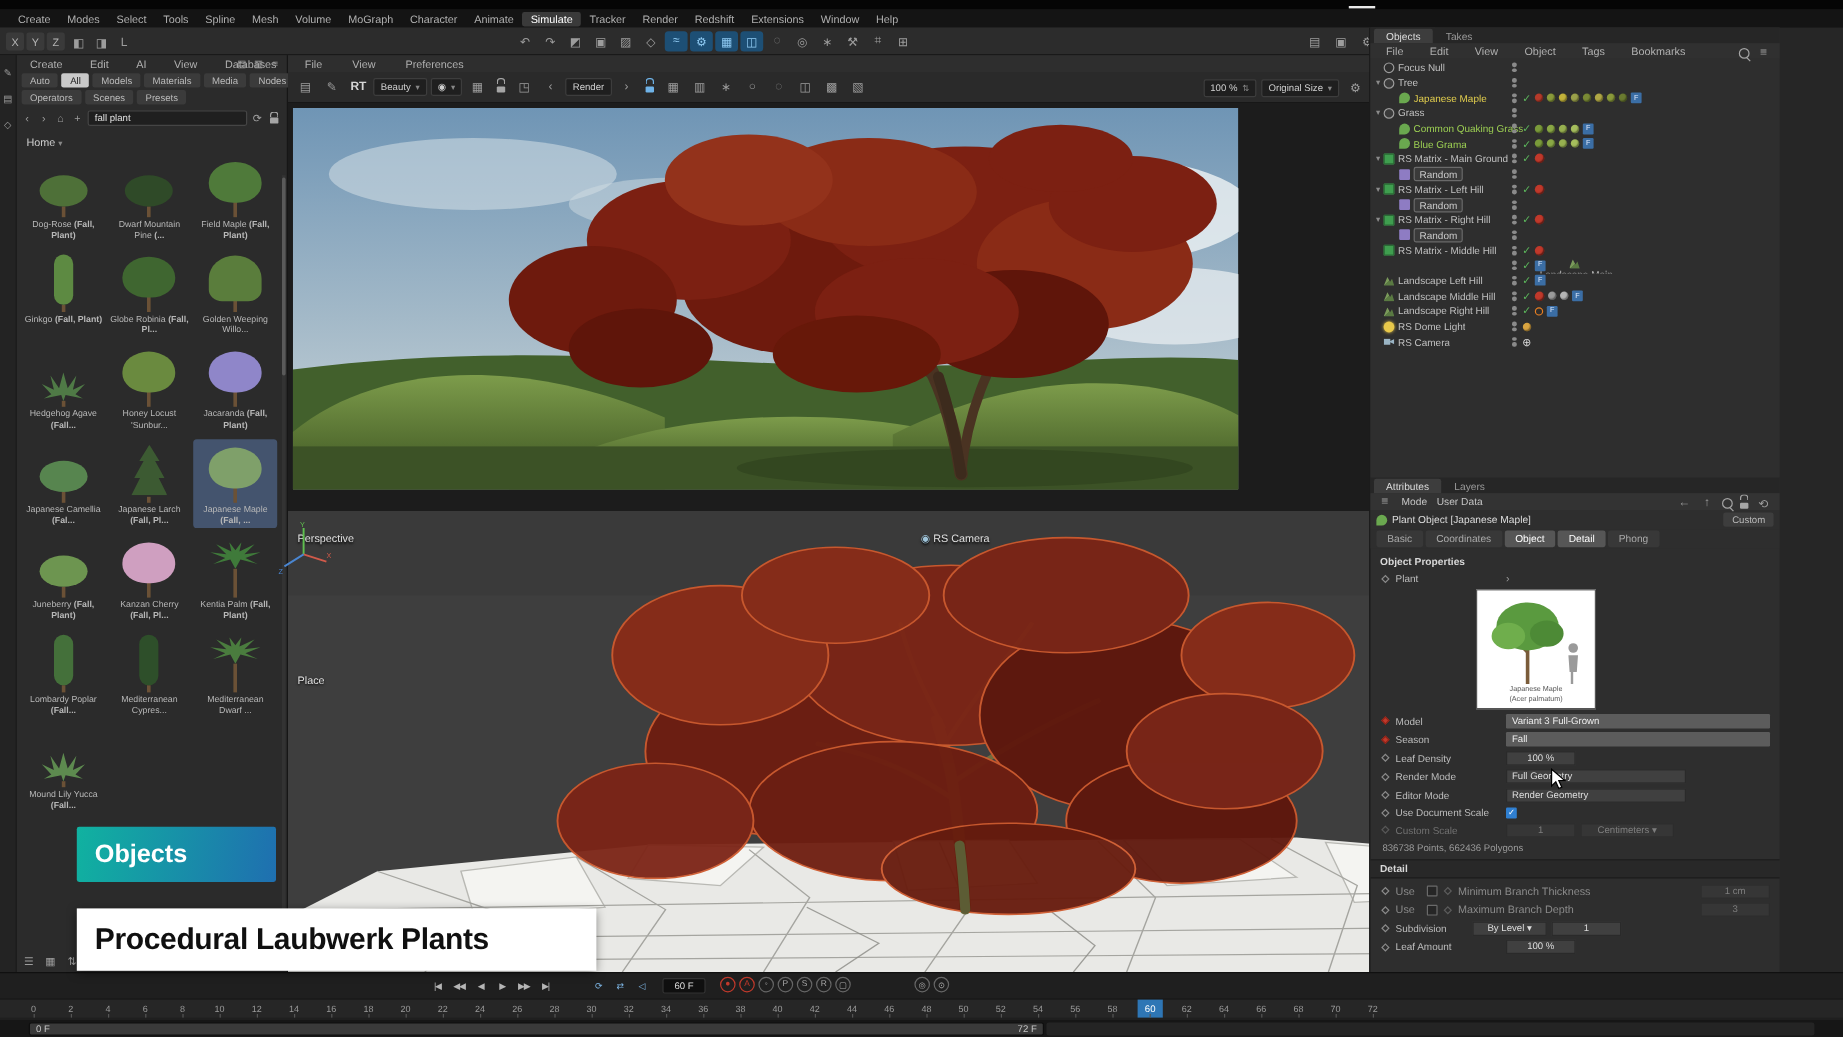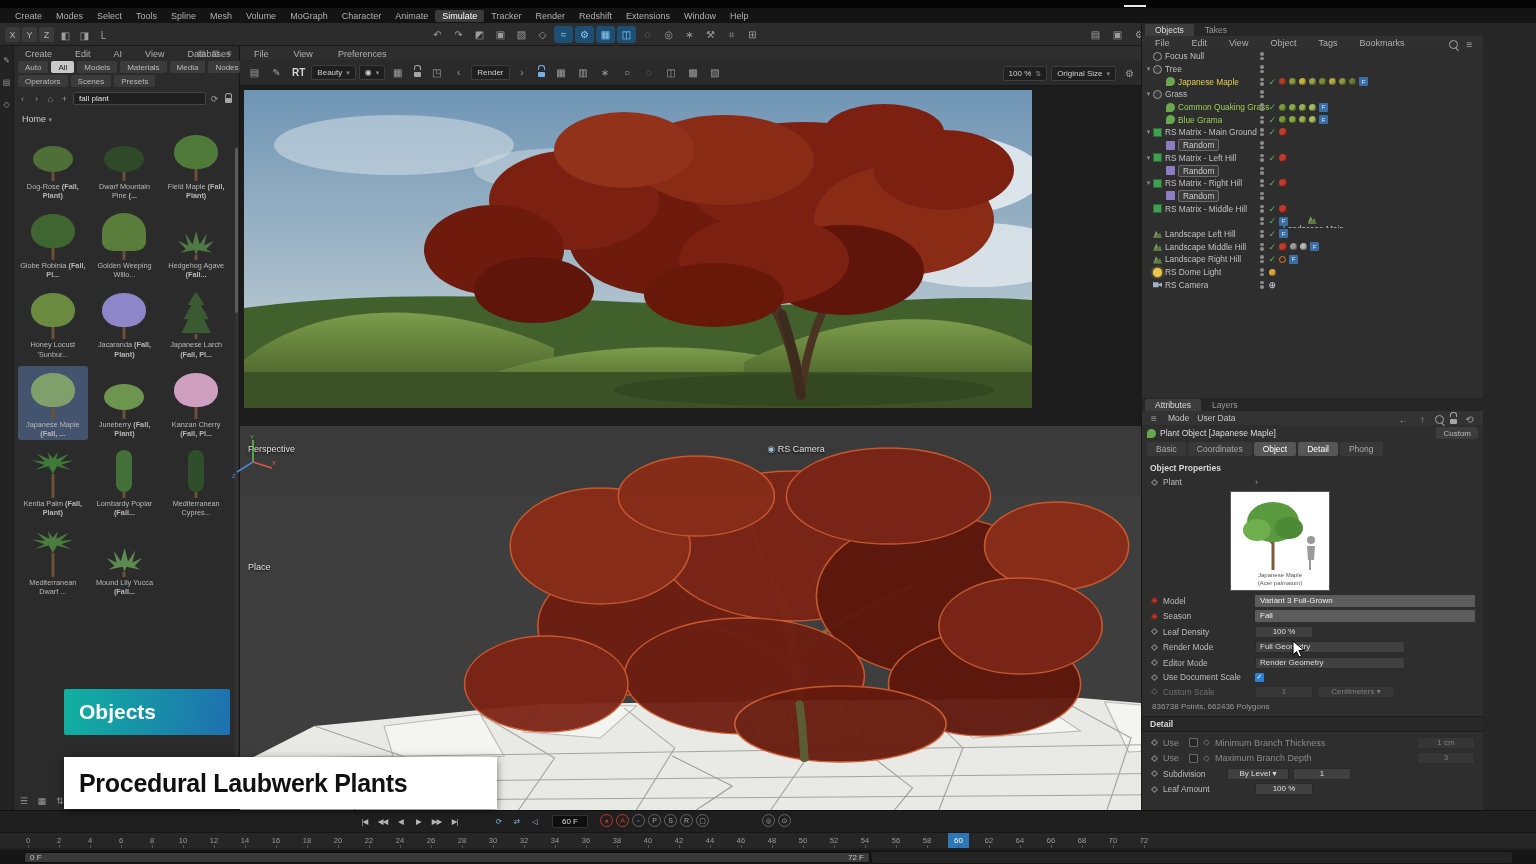--- a/index.html
+++ b/index.html
@@ -300,20 +300,27 @@
         </div>
         <div class="plant-cell">
           <div class="thumb">
             <div class="trunk" style="height: 16px;"></div>
             <div class="canopy shape-round" style="background: rgb(79, 122, 58);"></div>
           </div>
           <div class="plant-label">Field Maple <b>(Fall, Plant)</b></div>
         </div>
         <div class="plant-cell">
           <div class="thumb">
+            <div class="trunk" style="height: 6px;"></div>
+            <div class="canopy shape-column" style="background: rgb(93, 138, 66);"></div>
+          </div>
+          <div class="plant-label">Ginkgo <b>(Fall, Plant)</b></div>
+        </div>
+        <div class="plant-cell">
+          <div class="thumb">
             <div class="trunk" style="height: 16px;"></div>
             <div class="canopy shape-round" style="background: rgb(63, 102, 48);"></div>
           </div>
           <div class="plant-label">Globe Robinia <b>(Fall, Pl...</b></div>
         </div>
         <div class="plant-cell">
           <div class="thumb">
             <div class="trunk" style="height: 12px;"></div>
             <div class="canopy shape-weeping" style="background: rgb(90, 125, 60);"></div>
           </div>
@@ -332,20 +339,27 @@
             <div class="canopy shape-round" style="background: rgb(106, 138, 63);"></div>
           </div>
           <div class="plant-label">Honey Locust 'Sunbur...</div>
         </div>
         <div class="plant-cell">
           <div class="thumb">
             <div class="trunk" style="height: 16px;"></div>
             <div class="canopy shape-round" style="background: rgb(143, 134, 201);"></div>
           </div>
           <div class="plant-label">Jacaranda <b>(Fall, Plant)</b></div>
+        </div>
+        <div class="plant-cell">
+          <div class="thumb">
+            <div class="trunk" style="height: 9px;"></div>
+            <div class="canopy shape-shrub" style="background: rgb(87, 133, 79);"></div>
+          </div>
+          <div class="plant-label">Japanese Camellia <b>(Fal...</b></div>
         </div>
         <div class="plant-cell">
           <div class="thumb">
             <div class="trunk" style="height: 5px;"></div>
             <div class="canopy shape-conifer" style="background: rgb(60, 90, 50);"></div>
           </div>
           <div class="plant-label">Japanese Larch <b>(Fall, Pl...</b></div>
         </div>
         <div class="plant-cell selected">
           <div class="thumb">

